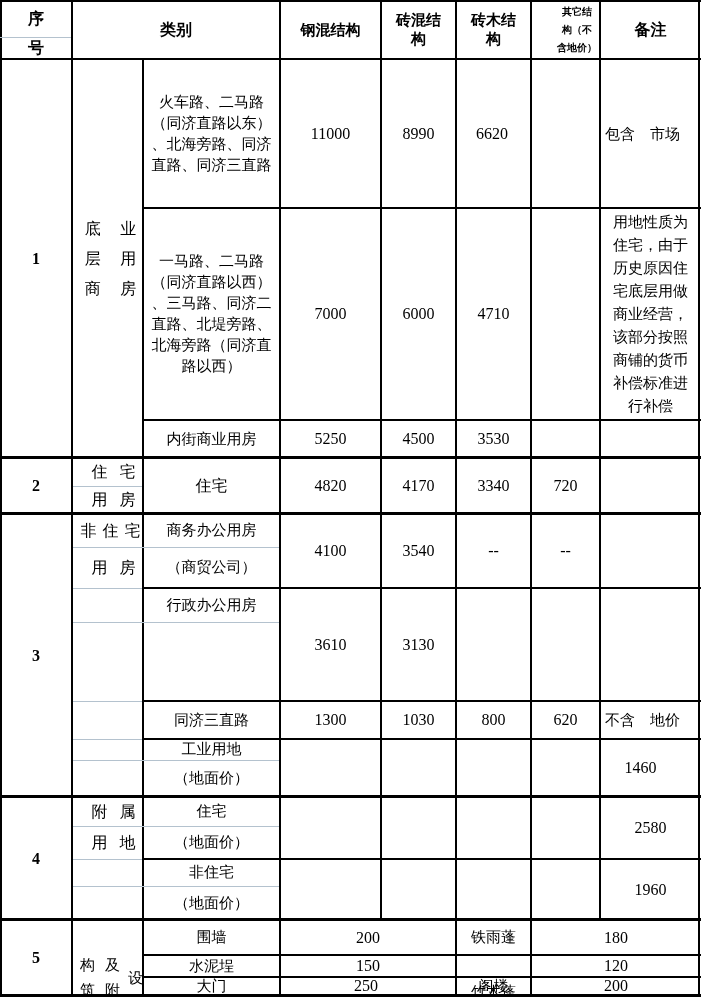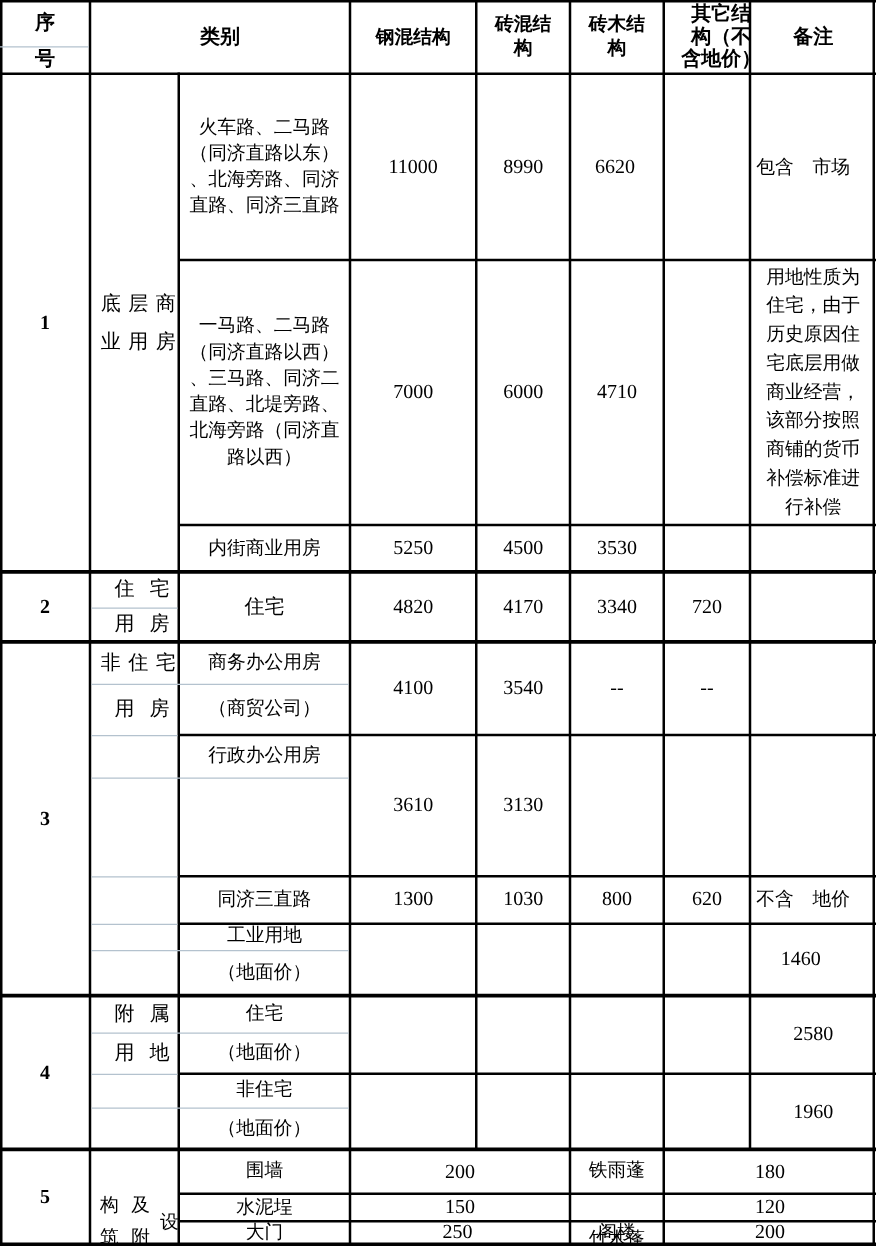--- a/index.html
+++ b/index.html
@@ -27,27 +27,27 @@
 <div id="stage">
 
   <div class="c b" style="left:0;top:0;width:72px;height:38px">序</div>
   <div class="c b" style="left:0;top:36px;width:72px;height:24px">号</div>
   <div class="c b" style="left:72px;top:0;width:208px;height:60px">类别</div>
   <div class="c b s15" style="left:280px;top:0;width:101px;height:60px">钢混结构</div>
   <div class="c b p s15" style="left:381px;top:0;width:75px;height:60px;line-height:19px">砖混结
 构</div>
   <div class="c b p s15" style="left:456px;top:0;width:75px;height:60px;line-height:19px">砖木结
 构</div>
-  <div class="c b p" style="left:531px;top:0;width:92px;height:60px;font-size:16px;line-height:18px">其它结
+  <div class="c b p" style="left:531px;top:0;width:92px;height:60px;font-size:10px;line-height:18px">其它结
 构（不
 含地价）</div>
   <div class="c b" style="left:600px;top:0;width:101px;height:60px">备注</div>
 
   <div class="c b" style="left:0;top:60px;width:72px;height:398px">1</div>
-  <div class="c lh30 sp3" style="left:72px;top:60px;width:71px;height:398px;flex-direction:column">
+  <div class="c lh30 sp3" style="left:72px;top:60px;width:71px;height:398px;">
     <div>底层商</div>
     <div>业用房</div>
   </div>
   <div class="c p s15 lh21" style="left:143px;top:60px;width:137px;height:148px">火车路、二马路
 （同济直路以东）
 、北海旁路、同济
 直路、同济三直路</div>
   <div class="c" style="left:280px;top:60px;width:101px;height:148px">11000</div>
   <div class="c" style="left:381px;top:60px;width:75px;height:148px">8990</div>
   <div class="c" style="left:456px;top:60px;width:72px;height:148px">6620</div>

